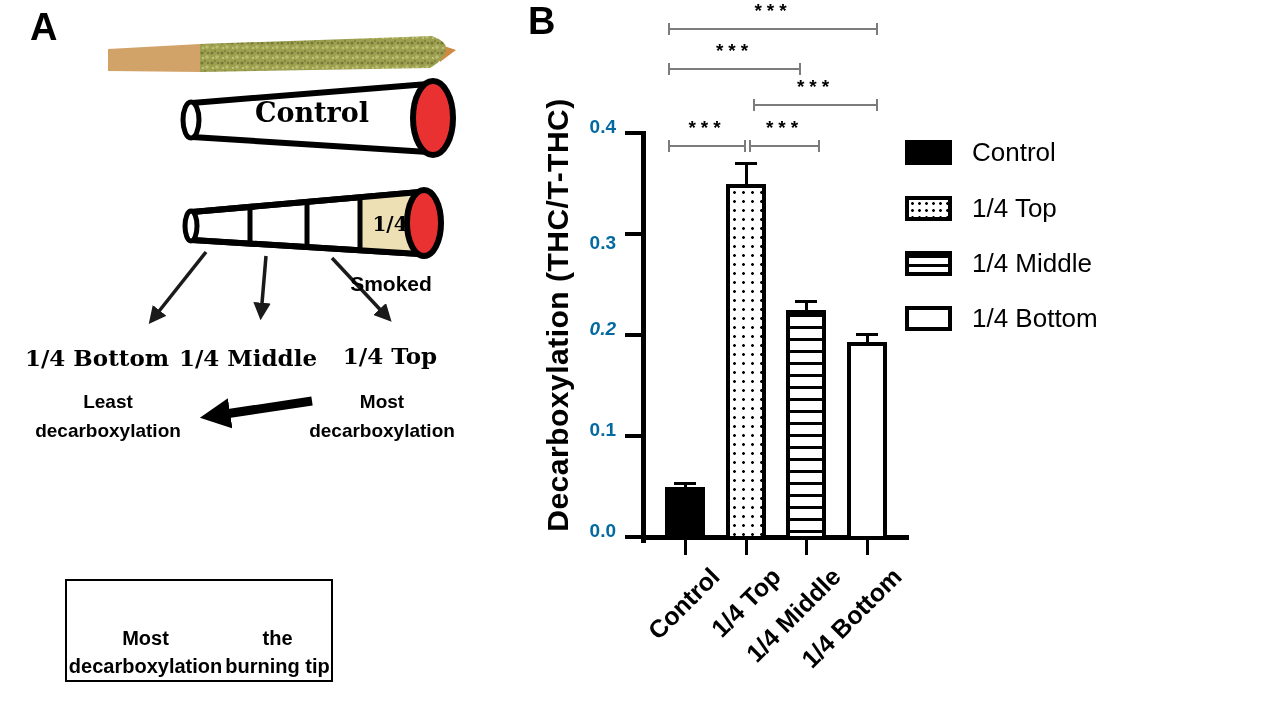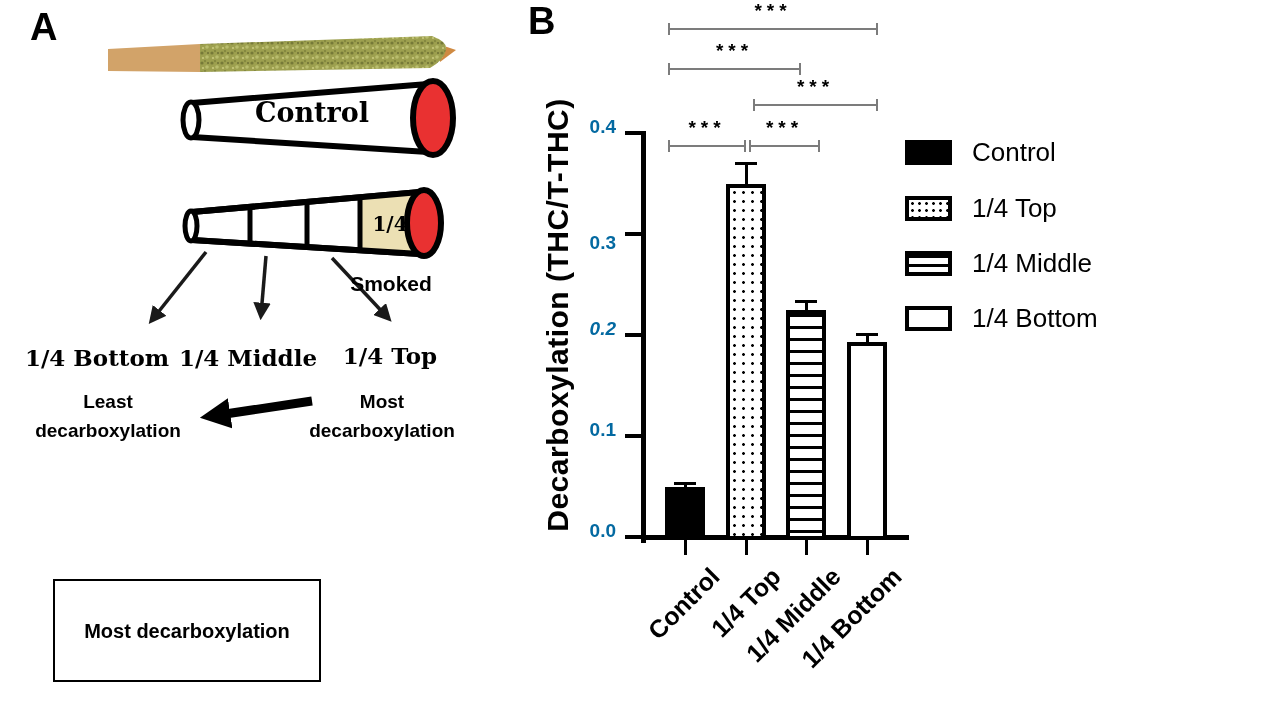--- a/index.html
+++ b/index.html
@@ -2,22 +2,22 @@
 <html><head>
 <meta charset="utf-8">
 <style>
   html,body{margin:0;padding:0;background:#fff;width:1280px;height:720px;overflow:hidden;
             font-family:"Liberation Sans",sans-serif;}
   .panel-letter{position:absolute;font-weight:bold;font-size:38px;color:#000;
                 font-family:"Liberation Sans",sans-serif;}
   #panelA-svg{position:absolute;left:0;top:0;}
   .serifbold{font-family:"DejaVu Serif","Liberation Serif",serif;font-weight:bold;fill:#000;}
   .sansbold{font-family:"Liberation Sans",sans-serif;font-weight:bold;fill:#000;}
-  #note-box{position:absolute;left:53px;top:579px;width:264px;height:99px;border:2px solid #000;
-            display:flex;flex-direction:row;justify-content:center;align-items:center;
+  #note-box{position:absolute;left:65px;top:579px;width:264px;height:99px;border:2px solid #000;
+            display:flex;flex-direction:row;justify-content:center;align-items:flex-end;
             font-weight:bold;font-size:20px;line-height:28px;color:#000;text-align:center;}
   #chart{position:absolute;left:0;top:0;width:1280px;height:720px;}
   .ytick-label{position:absolute;font-weight:bold;font-size:19px;color:#0369a1;text-align:right;}
   .xlabel{position:absolute;font-weight:bold;font-size:25px;color:#000;text-align:right;
           transform:rotate(-45deg);transform-origin:100% 0;white-space:nowrap;}
   .ylabel{position:absolute;left:558px;top:315px;transform:translate(-50%,-50%) rotate(-90deg);
           white-space:nowrap;font-weight:bold;font-size:30px;color:#000;letter-spacing:0.5px;}
   .stars{position:absolute;font-weight:bold;font-size:19px;letter-spacing:5px;color:#000;
          text-align:center;}
   .legend-label{position:absolute;font-size:26px;color:#000;line-height:30px;white-space:nowrap;}
@@ -84,20 +84,21 @@
   <text x="108" y="408" text-anchor="middle" class="sansbold" font-size="19">Least</text>
   <text x="108" y="437" text-anchor="middle" class="sansbold" font-size="19">decarboxylation</text>
   <text x="382" y="408" text-anchor="middle" class="sansbold" font-size="19">Most</text>
   <text x="382" y="437" text-anchor="middle" class="sansbold" font-size="19">decarboxylation</text>
 
   <line x1="312" y1="401" x2="212" y2="416" stroke="#000" stroke-width="9" marker-end="url(#ah2)"></line>
 </svg>
 
 <div id="note-box">
   <div>Most decarboxylation</div>
+  <div>the burning tip</div>
 </div>
 
 <div id="chart">
   <div class="ylabel">Decarboxylation (THC/T-THC)</div>
 <div style="position: absolute; left: 641px; top: 131px; width: 5px; height: 412px; background: rgb(0, 0, 0);"></div>
     <div style="position: absolute; left: 641px; top: 535px; width: 268px; height: 5px; background: rgb(0, 0, 0);"></div>
     <div style="position: absolute; left: 625px; top: 131px; width: 18px; height: 4px; background: rgb(0, 0, 0);"></div>
     <div class="ytick-label" style="position: absolute; left: 548px; top: 116px; width: 68px;">0.4</div>
     <div style="position: absolute; left: 625px; top: 232px; width: 18px; height: 4px; background: rgb(0, 0, 0);"></div>
     <div class="ytick-label" style="position: absolute; left: 548px; top: 232px; width: 68px;">0.3</div>

